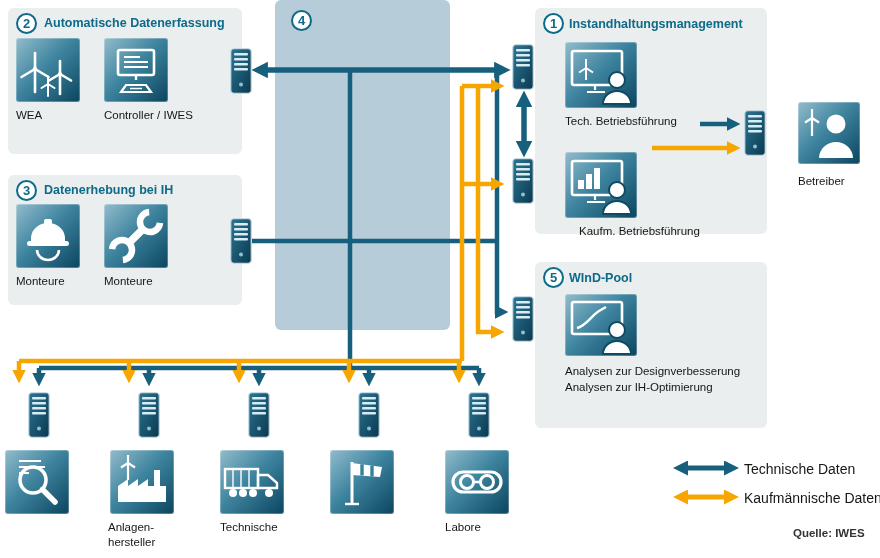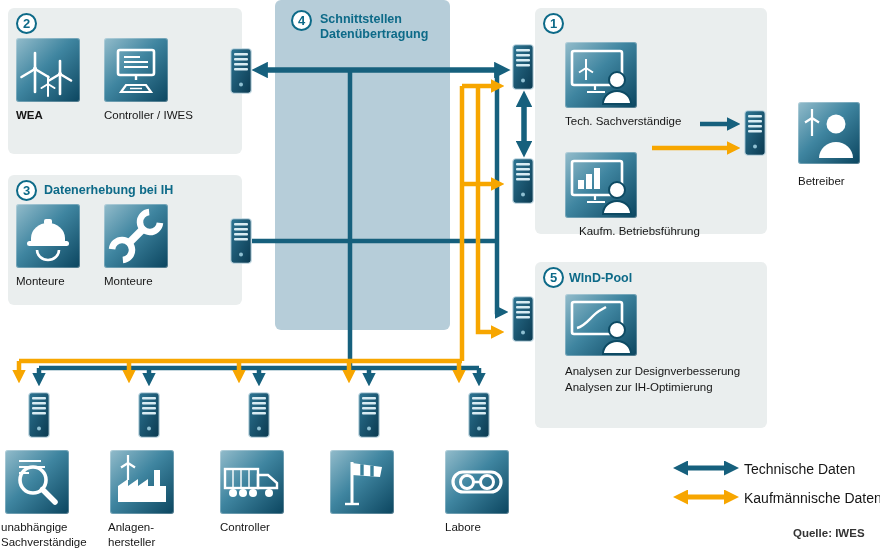--- a/index.html
+++ b/index.html
@@ -13,35 +13,36 @@
   .hdr{position:absolute;color:#0d6a88;font-weight:bold;font-size:12.5px;line-height:1.2;white-space:nowrap}
   .hdr span{display:block}
   .tile{position:absolute;width:64px;height:64px;border-radius:3px;
         background:linear-gradient(135deg,#93bccb 0%,#3f85a0 45%,#0b455f 100%);
         box-shadow:inset 0 0 0 1px rgba(255,255,255,.28)}
   .tile.wide{width:72px;height:66px}
   .tile.wide2{width:72px;height:62px}
   .tile.p62{width:62px;height:62px}
   .tile svg{width:100%;height:100%;display:block}
   .lbl{position:absolute;font-size:11.5px;line-height:1.28;color:#161616;white-space:nowrap}
-  .lbl.b{font-weight:bold}
+  .lbl.b{font-weight:normal}
   .lbl span{display:block}
   .server{position:absolute;width:22px;height:46px;z-index:6}
   .server svg{width:100%;height:100%;display:block}
   .overlay{position:absolute;left:0;top:0;z-index:5;pointer-events:none}
   .legend-lbl{position:absolute;font-size:14px;white-space:nowrap}
   .source{position:absolute;font-size:11.5px;font-weight:bold;color:#333;white-space:nowrap}
 </style>
 </head>
 <body>
 
 <div class="stage">
 
   <section class="panel" style="left:8px;top:8px;width:234px;height:146px">
     <div class="badge" style="left:8px;top:5px">2</div>
+    <div class="hdr" style="left:36px;top:8px">Automatische Datenerfassung</div>
     <div class="tile" style="left:8px;top:30px">
       <svg viewBox="0 0 64 64" fill="none" stroke="#fff" stroke-width="2.6" stroke-linecap="round">
         <path d="M19 54 V31"></path>
           <path d="M19 31 V15"></path>
           <path d="M19 31 L5.5 39"></path>
           <path d="M19 31 L32.5 39"></path>
         <circle cx="19" cy="31" r="2.2" fill="#fff" stroke="none"></circle>
         <path d="M44 56 V36"></path>
           <path d="M44 36 V23"></path>
           <path d="M44 36 L33 42.5"></path>
@@ -63,24 +64,20 @@
         <path d="M22 47 h20 l5 7 h-30 z" stroke-width="2.2"></path>
         <path d="M26 50.5 h12" stroke-width="1.5"></path>
       </svg>
     </div>
     <div class="lbl b" style="left:8px;top:100px">WEA</div>
     <div class="lbl" style="left:96px;top:100px">Controller / IWES</div>
   </section>
 
   <section class="panel blue" style="left:275px;top:0;width:175px;height:330px">
     <div class="badge" style="left:16px;top:10px">4</div>
-    <div class="hdr" style="left:45px;top:12px">
-      <span>Schnittstellen</span>
-      <span>Datenübertragung</span>
-    </div>
   </section>
 
   <section class="panel" style="left:8px;top:175px;width:234px;height:130px">
     <div class="badge" style="left:8px;top:5px">3</div>
     <div class="hdr" style="left:36px;top:8px">Datenerhebung bei IH</div>
     <div class="tile" style="left:8px;top:29px">
       <svg viewBox="0 0 64 64">
         <path d="M15 37 v-3 a17 15 0 0 1 34 0 v3 z" fill="#fff"></path>
         <rect x="11" y="37" width="42" height="5" rx="2.5" fill="#fff"></rect>
         <rect x="28" y="15" width="8" height="6" rx="2" fill="#fff"></rect>
@@ -93,30 +90,31 @@
         <path id="jawp" d="M55.96 18.87 A10 10 0 1 1 45.13 8.04" stroke-width="6.5"></path>
         <use href="#jawp" transform="rotate(180 32 32)"></use>
       </svg>
     </div>
     <div class="lbl" style="left:8px;top:99px">Monteure</div>
     <div class="lbl" style="left:96px;top:99px">Monteure</div>
   </section>
 
   <section class="panel" style="left:535px;top:8px;width:232px;height:226px">
     <div class="badge" style="left:8px;top:5px">1</div>
+    <div class="hdr" style="left:34px;top:9px">Instandhaltungsmanagement</div>
     <div class="tile wide" style="left:30px;top:34px">
       <svg viewBox="0 0 72 66" fill="none" stroke="#fff">
         <rect x="7" y="9" width="50" height="34" rx="2" stroke-width="2.6"></rect>
         <path d="M21 38 V26 M21 26 V17 M21 26 L14 30.5 M21 26 L28 30.5" stroke-width="2"></path>
         <path d="M30 43 v5 M22 50 h18" stroke-width="2.2"></path>
         <circle cx="52" cy="38" r="8" fill="#fff" stroke="#0d4a63" stroke-width="2"></circle>
         <path d="M38 62 a14 13 0 0 1 28 0 z" fill="#fff" stroke="#0d4a63" stroke-width="2"></path>
       </svg>
     </div>
-    <div class="lbl" style="left:30px;top:106px">Tech. Sachverständige</div>
+    <div class="lbl" style="left:30px;top:106px">Tech. Betriebsführung</div>
     <div class="tile wide" style="left:30px;top:144px">
       <svg viewBox="0 0 72 66" fill="none" stroke="#fff">
         <rect x="7" y="9" width="50" height="34" rx="2" stroke-width="2.6"></rect>
         <rect x="13" y="28" width="6" height="9" fill="#fff" stroke="none"></rect>
         <rect x="21" y="22" width="6" height="15" fill="#fff" stroke="none"></rect>
         <rect x="29" y="16" width="6" height="21" fill="#fff" stroke="none"></rect>
         <path d="M30 43 v5 M22 50 h18" stroke-width="2.2"></path>
         <circle cx="52" cy="38" r="8" fill="#fff" stroke="#0d4a63" stroke-width="2"></circle>
         <path d="M38 62 a14 13 0 0 1 28 0 z" fill="#fff" stroke="#0d4a63" stroke-width="2"></path>
       </svg>
@@ -185,29 +183,25 @@
   </div>
   <div class="tile" style="left:445px;top:450px">
     <svg viewBox="0 0 64 64" fill="none" stroke="#fff">
       <rect x="8" y="22" width="48" height="20" rx="10" stroke-width="3.2"></rect>
       <circle cx="22" cy="32" r="6.5" stroke-width="3"></circle>
       <circle cx="42" cy="32" r="6.5" stroke-width="3"></circle>
       <path d="M28.5 32 h7" stroke-width="2.6"></path>
     </svg>
   </div>
 
-  <div class="lbl" style="left:1px;top:520px">
-    <span>unabhängige</span>
-    <span>Sachverständige</span>
-  </div>
   <div class="lbl" style="left:108px;top:520px">
     <span>Anlagen-</span>
     <span>hersteller</span>
   </div>
-  <div class="lbl" style="left:220px;top:520px">Controller</div>
+  <div class="lbl" style="left:220px;top:520px">Technische</div>
   <div class="lbl" style="left:445px;top:520px">Labore</div>
 
   <svg class="overlay" width="880" height="558" viewBox="0 0 880 558">
     <defs>
       <linearGradient id="srvg" x1="0" y1="0" x2="1" y2="1">
         <stop offset="0" stop-color="#2e7694"></stop>
           <stop offset="1" stop-color="#0a3950"></stop>
       </linearGradient>
       <marker id="ah-t" viewBox="0 0 10 10" refX="6" refY="5" markerWidth="3" markerHeight="3" orient="auto-start-reverse" markerUnits="strokeWidth">
         <path d="M0 0 L10 5 L0 10 z" fill="#16607d"></path>

